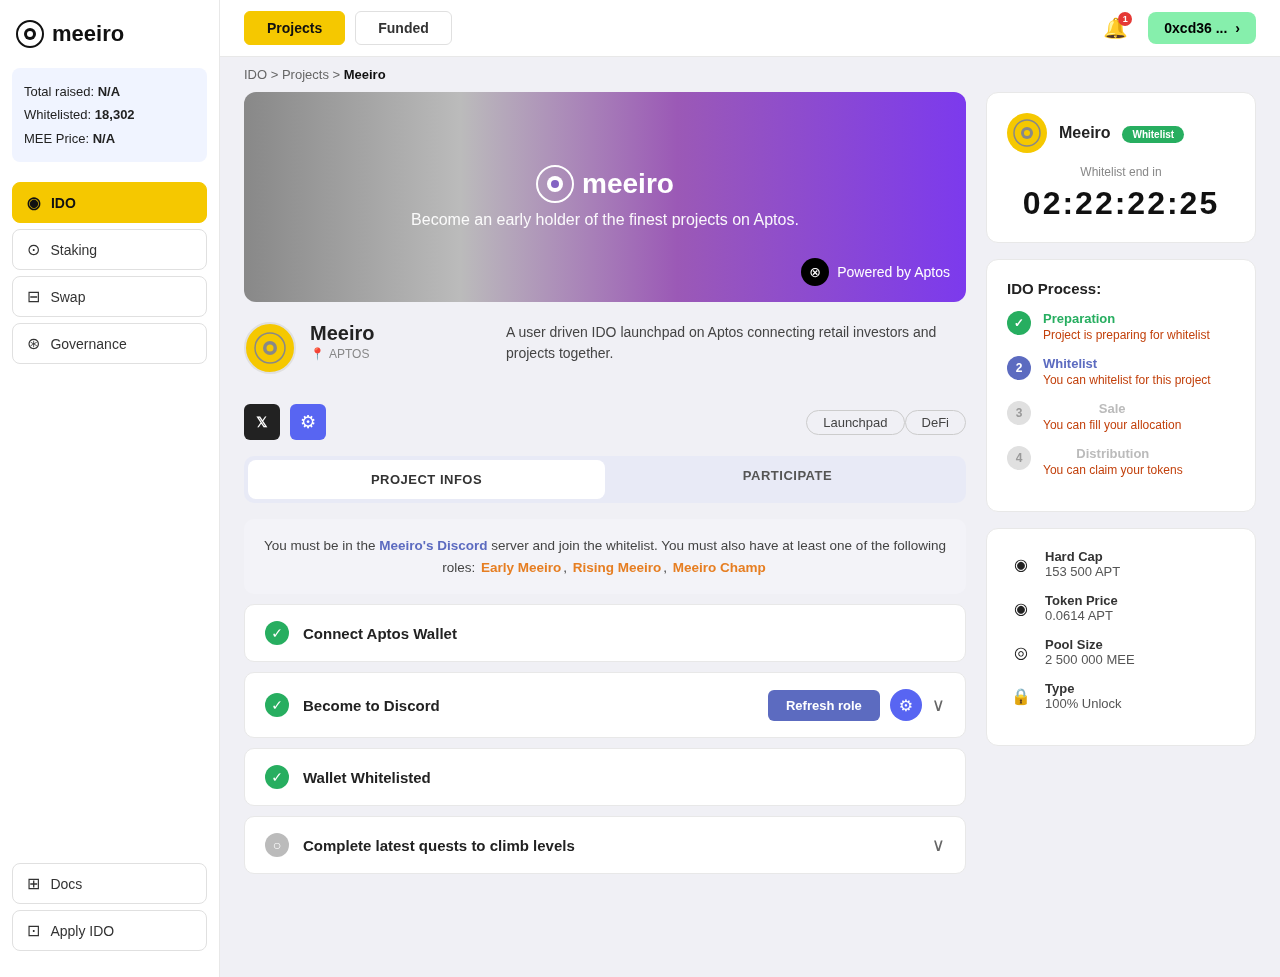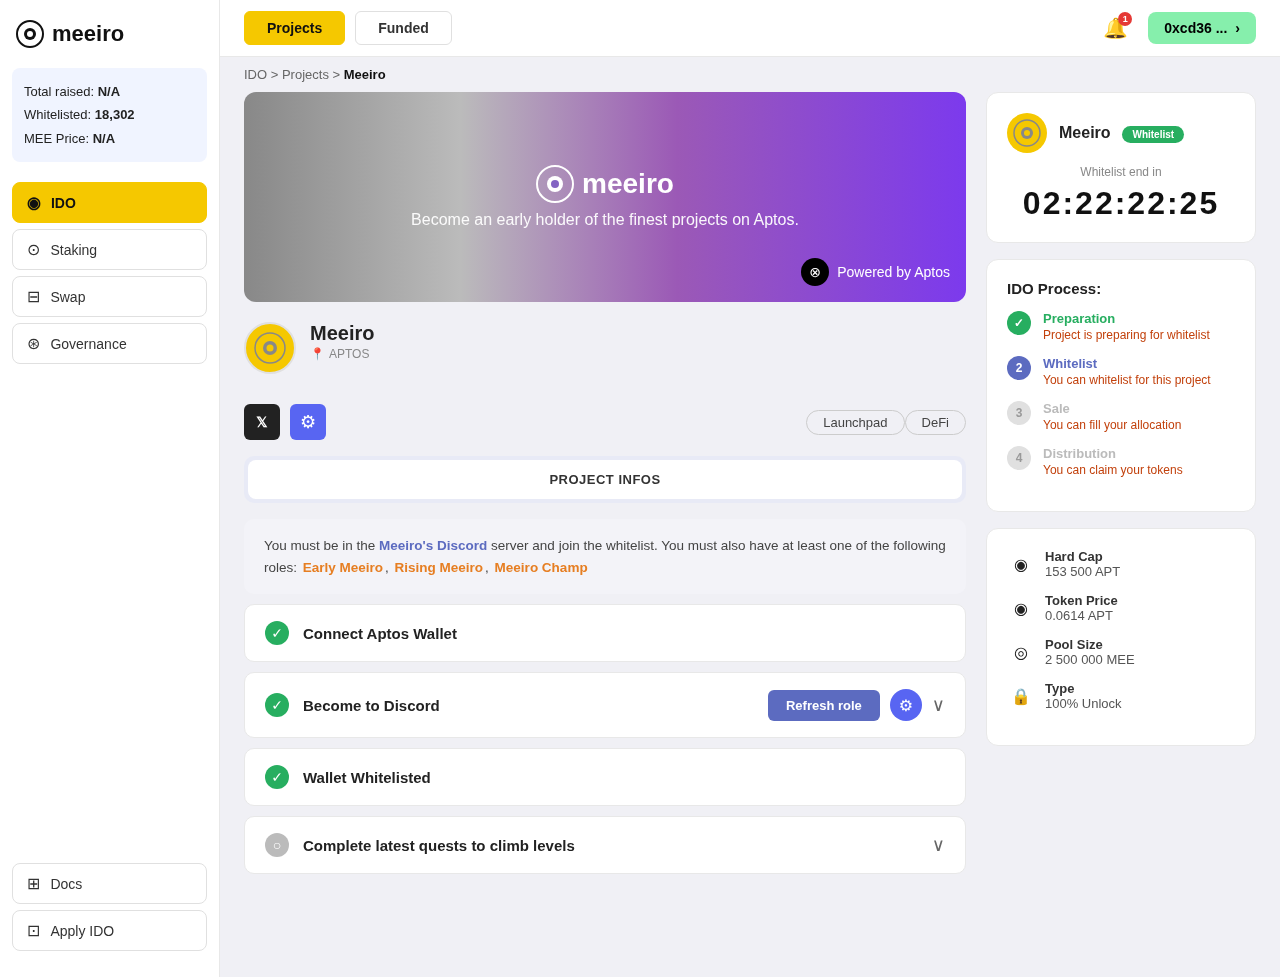--- a/index.html
+++ b/index.html
@@ -73,21 +73,21 @@
     .tag { padding: 4px 16px; border-radius: 20px; border: 1px solid #ccc; font-size: 13px; color: #444; }
 
     
     .section-tabs { display: flex; border-radius: 10px; background: #e8eaf6; overflow: hidden; margin-bottom: 16px; }
     .section-tab { flex: 1; padding: 12px; text-align: center; font-size: 13px; font-weight: 600; cursor: pointer; color: #555; letter-spacing: 0.5px; }
     .section-tab.active { background: #fff; color: #333; border-radius: 8px; margin: 4px; }
 
     
     .participate-section { display: flex; flex-direction: column; gap: 10px; }
 
-    .info-box { background: #f3f3f8; border-radius: 10px; padding: 16px 20px; font-size: 13.5px; color: #444; line-height: 1.6; }
+    .info-box { background: #f3f3f8; border-radius: 10px; padding: 16px 20px; font-size: 13.5px; color: #444; line-height: 1.6; text-align: center; }
     .info-box a { color: #5c6bc0; font-weight: 600; text-decoration: none; }
     .info-box .role-links a { color: #e67e22; margin: 0 2px; }
 
     .step-row { background: #fff; border: 1px solid #e8e8e8; border-radius: 10px; padding: 16px 20px; display: flex; align-items: center; gap: 14px; }
     .step-check { width: 24px; height: 24px; border-radius: 50%; background: #27ae60; color: #fff; display: flex; align-items: center; justify-content: center; font-size: 14px; flex-shrink: 0; }
     .step-check.pending { background: #bbb; }
     .step-label { font-size: 15px; font-weight: 700; flex: 1; }
     .step-actions { display: flex; align-items: center; gap: 10px; }
     .refresh-btn { background: #5c6bc0; color: #fff; border: none; border-radius: 6px; padding: 8px 18px; font-size: 13px; font-weight: 600; cursor: pointer; }
     .discord-icon-btn { width: 32px; height: 32px; border-radius: 50%; background: #5865F2; color: #fff; display: flex; align-items: center; justify-content: center; font-size: 16px; cursor: pointer; }
@@ -107,21 +107,21 @@
     .ido-process-card { background: #fff; border-radius: 12px; padding: 20px; margin-bottom: 16px; border: 1px solid #e8e8e8; }
     .process-title { font-size: 15px; font-weight: 700; margin-bottom: 14px; }
     .process-step { display: flex; align-items: flex-start; gap: 12px; margin-bottom: 14px; }
     .process-num { width: 24px; height: 24px; border-radius: 50%; display: flex; align-items: center; justify-content: center; font-size: 12px; font-weight: 700; flex-shrink: 0; }
     .process-num.done { background: #27ae60; color: #fff; }
     .process-num.active { background: #5c6bc0; color: #fff; }
     .process-num.inactive { background: #e0e0e0; color: #999; }
     .process-step-info { }
     .process-step-name { font-size: 13px; font-weight: 700; color: #27ae60; }
     .process-step-name.active { color: #5c6bc0; }
-    .process-step-name.inactive { color: #bbb; }
+    .process-step-name.inactive { color: #bbb; text-align: center; }
     .process-step-desc { font-size: 12px; color: #c2410c; margin-top: 2px; }
 
     .token-details-card { background: #fff; border-radius: 12px; padding: 20px; border: 1px solid #e8e8e8; }
     .token-detail-row { display: flex; align-items: center; gap: 10px; margin-bottom: 14px; }
     .token-detail-icon { width: 28px; height: 28px; display: flex; align-items: center; justify-content: center; font-size: 16px; }
     .token-detail-info { }
     .token-detail-label { font-size: 13px; font-weight: 600; color: #333; }
     .token-detail-value { font-size: 13px; color: #555; }
 
     
@@ -242,35 +242,37 @@
                 </svg>
               </div>
               <div class="project-title-area">
                 <div class="project-name">Meeiro</div>
                 <div class="project-chain">
                   <span>📍</span>
                   <span>APTOS</span>
                 </div>
               </div>
             </div>
+            <div class="project-desc">A user driven IDO launchpad on Aptos connecting retail investors and projects together.</div>
           </div>
 
           <div style="display:flex; align-items:center; justify-content:space-between; margin-bottom:16px;">
             <div class="social-links">
               <div class="social-btn" style="font-size:14px; font-weight:900;">𝕏</div>
               <div class="social-btn" style="background:#5865F2; font-size:18px;">⚙</div>
             </div>
             <div class="project-tags">
               <span class="tag">Launchpad</span>
               <span class="tag">DeFi</span>
             </div>
           </div>
 
           <div class="section-tabs">
             <div class="section-tab active">PROJECT INFOS</div>
+            <div class="section-tab">PARTICIPATE</div>
           </div>
 
           <div class="participate-section">
 
             <div class="info-box">
               You must be in the <a href="#">Meeiro's Discord</a> server and join the whitelist. You must also have at least one of the following roles: <span class="role-links"><a href="#">Early Meeiro</a>, <a href="#">Rising Meeiro</a>, <a href="#">Meeiro Champ</a></span>
             </div>
 
             <div class="step-row">
               <div class="step-check">✓</div>

